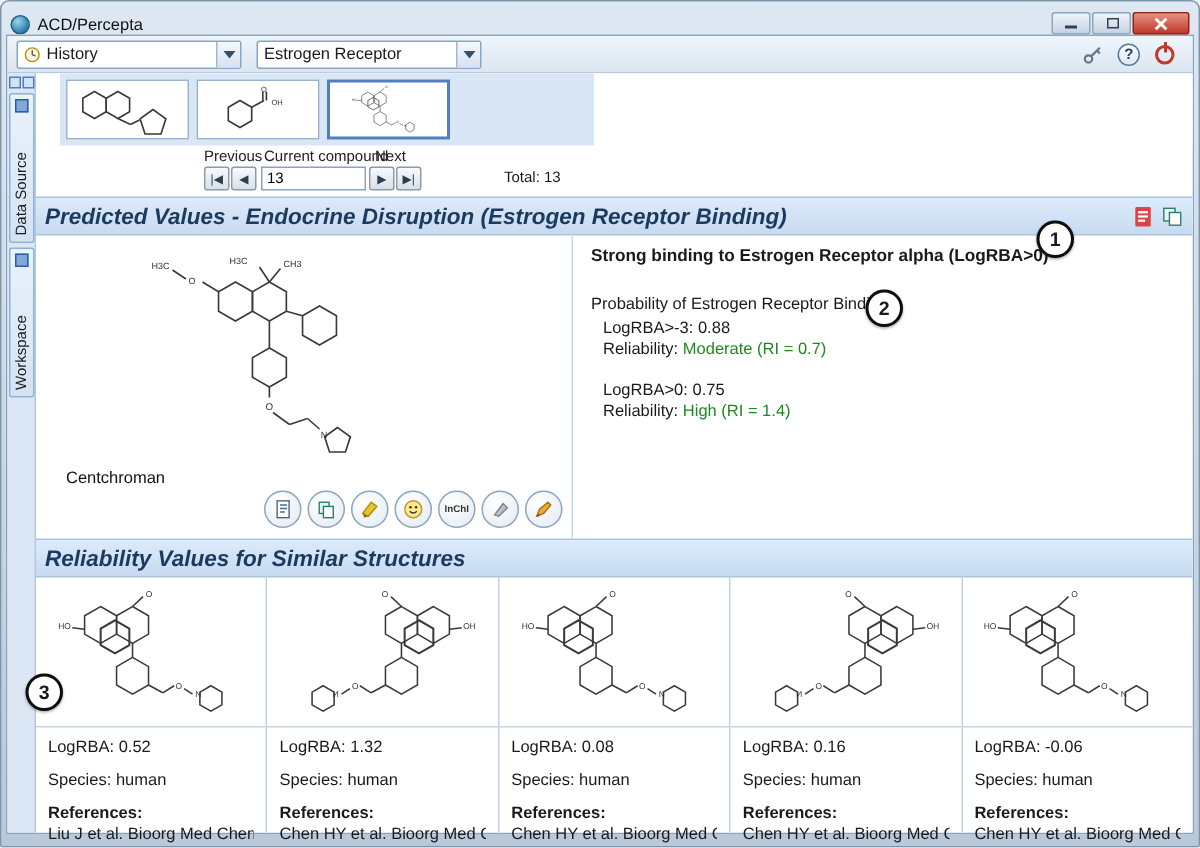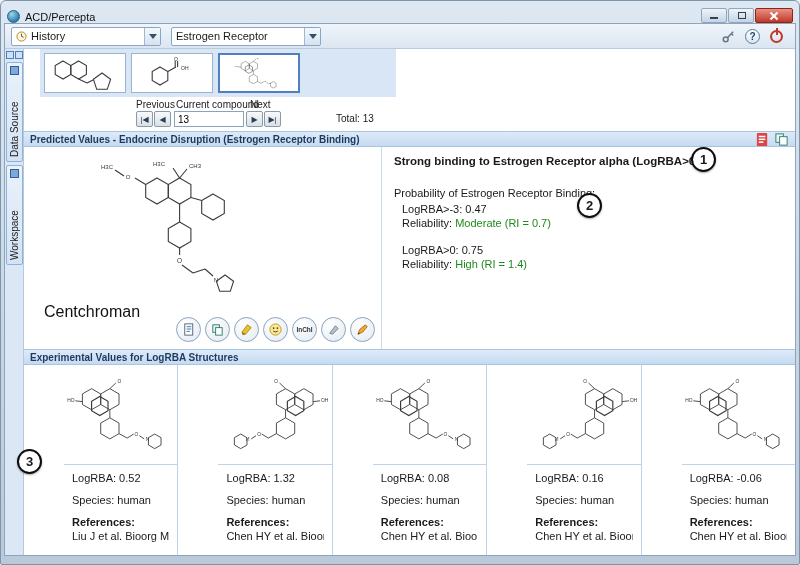--- a/index.html
+++ b/index.html
@@ -70,47 +70,47 @@
   .nav-row { height:34px; flex:none; position:relative; font-size:10px; }
   .nav-lbl { position:absolute; top:2px; color:#222; }
   .nav-btn { position:absolute; top:14px; width:17px; height:16px; border:1px solid #8c9aa8;
     border-radius:2px; background:linear-gradient(#f8fafc,#d9e0e8); font-size:8px; color:#2c3e50;
     display:flex; align-items:center; justify-content:center; padding:0; cursor:default; }
   .nav-input { position:absolute; top:14px; left:150px; width:70px; height:16px; border:1px solid #8aa3bd;
     font-size:10px; padding:0 3px; font-family:"Liberation Sans", sans-serif; }
   .nav-total { position:absolute; top:16px; left:312px; }
 
   
-  .sec-hdr { height:16px; flex:none; background:linear-gradient(#ddebfa,#c6daf0);
+  .sec-hdr { height:26px; flex:none; background:linear-gradient(#ddebfa,#c6daf0);
     border-top:1px solid #aac4e0; border-bottom:1px solid #aac4e0;
-    display:flex; align-items:center; padding:0 6px; font-weight:bold; font-size:10px; color:#1c3a5e; }
+    display:flex; align-items:center; padding:0 6px; font-weight:bold; font-size:15px; color:#1c3a5e;font-style:italic; }
   .sec-hdr .spacer { flex:1; }
   .hdr-ico { width:15px; height:15px; margin-left:4px; cursor:default; }
 
   
   .pred-body { height:202px; flex:none; display:flex; min-height:0; }
   .structure-pane { width:358px; flex:none; border-right:1px solid #c7d9ec; position:relative; }
   .mainmol { position:absolute; left:55px; top:4px; }
-  .compound-name { position:absolute; left:20px; top:156px; font-size:16px; color:#111; }
+  .compound-name { position:absolute; left:20px; top:156px; font-size:11px; color:#111; }
   .action-row { position:absolute; bottom:7px; left:152px; display:flex; gap:4px; }
   .circle-btn { width:25px; height:25px; border-radius:50%; border:1px solid #8aa5bf;
     background:radial-gradient(circle at 35% 30%, #ffffff, #e2eaf2); display:flex; align-items:center;
     justify-content:center; cursor:default; padding:0; }
   .inchi-txt { font-size:6.5px; font-weight:bold; color:#333; font-family:"Liberation Sans", sans-serif; }
 
   .results-pane { flex:1; padding:8px 10px 0 12px; position:relative; font-size:11px; }
   .headline { font-weight:bold; font-size:11.5px; margin-bottom:20px; }
   .prob-label { margin-bottom:3px; }
   .pr-line { padding-left:8px; line-height:14px; }
   .grp2 { margin-top:13px; }
   .green { color:#1d8a1d; }
 
   
   .cards { flex:1; display:flex; min-height:0; }
-  .card { flex:1; border-right:1px solid #bed3e8; display:flex; flex-direction:column; min-width:0;margin-left:40px; }
+  .card { flex:1; border-right:1px solid #bed3e8; display:flex; flex-direction:column; min-width:0; }
   .card:last-child { border-right:none; }
   .card-structure { height:100px; flex:none; border-bottom:1px solid #bed3e8;
     display:flex; align-items:center; justify-content:center; }
   .card-info { padding:7px 8px 0 8px; font-size:11px; }
   .ci-line { margin-bottom:10px; white-space:nowrap; overflow:hidden; }
   .ci-refs-label { font-weight:bold; margin-bottom:2px; }
   .ci-ref { white-space:nowrap; overflow:hidden; }
 
   
   .callout { position:absolute; width:25px; height:25px; border:2px solid #0d0d0d; border-radius:50%;
@@ -360,39 +360,39 @@
                 </svg>
               </button>
             </div>
           </div>
 
           <div class="results-pane">
             <div class="headline">Strong binding to Estrogen Receptor alpha (LogRBA&gt;0)</div>
             <div class="prob-label">Probability of Estrogen Receptor Binding:</div>
             <div class="pr-line">
               <span>LogRBA&gt;-3:</span>
-              <span>0.47</span>
+              <span>0.88</span>
             </div>
             <div class="pr-line">
               <span>Reliability:</span>
               <span class="green">Moderate (RI = 0.7)</span>
             </div>
             <div class="pr-line grp2">
               <span>LogRBA&gt;0:</span>
               <span>0.75</span>
             </div>
             <div class="pr-line">
               <span>Reliability:</span>
               <span class="green">High (RI = 1.4)</span>
             </div>
           </div>
         </div>
 
         <div class="sec-hdr">
-          <span>Experimental Values for LogRBA Structures</span>
+          <span>Reliability Values for Similar Structures</span>
         </div>
 
         <div class="cards">
 
           <div class="card">
             <div class="card-structure">
               <svg width="132" height="90" viewBox="0 0 140 95">
                   <use href="#cardmol"></use>
                 </svg>
             </div>

